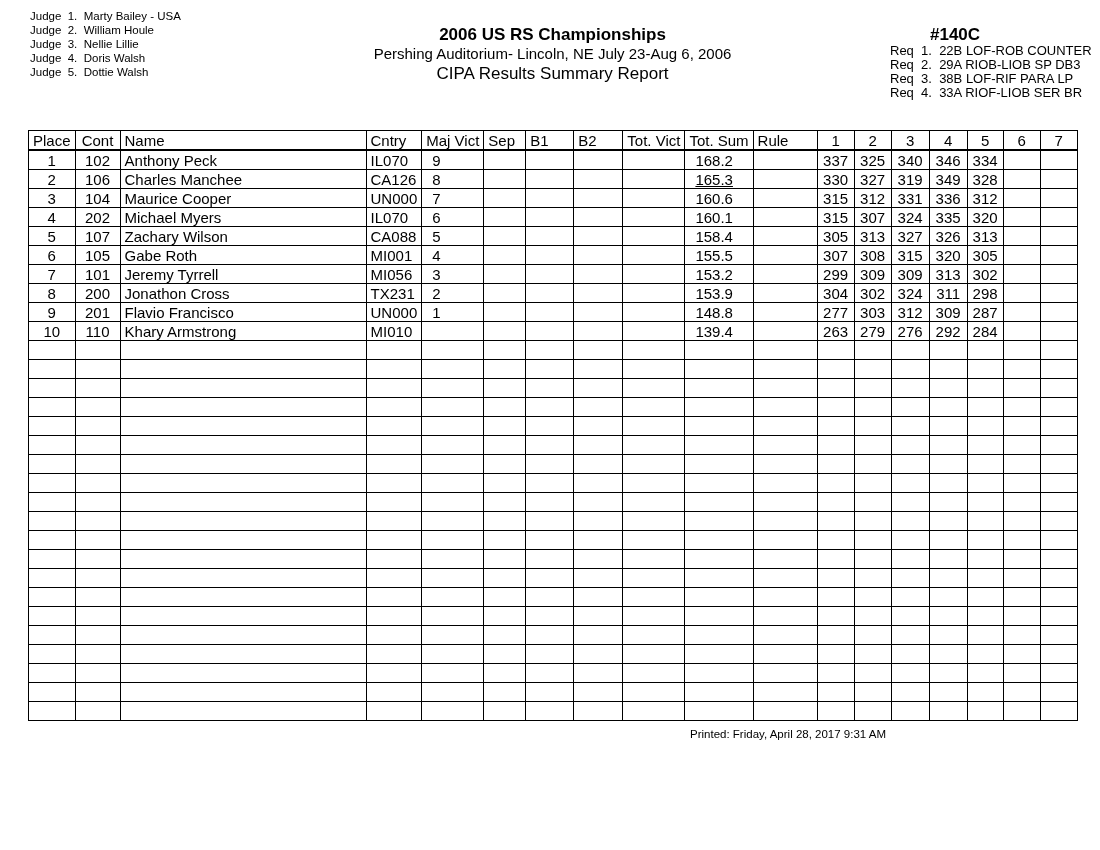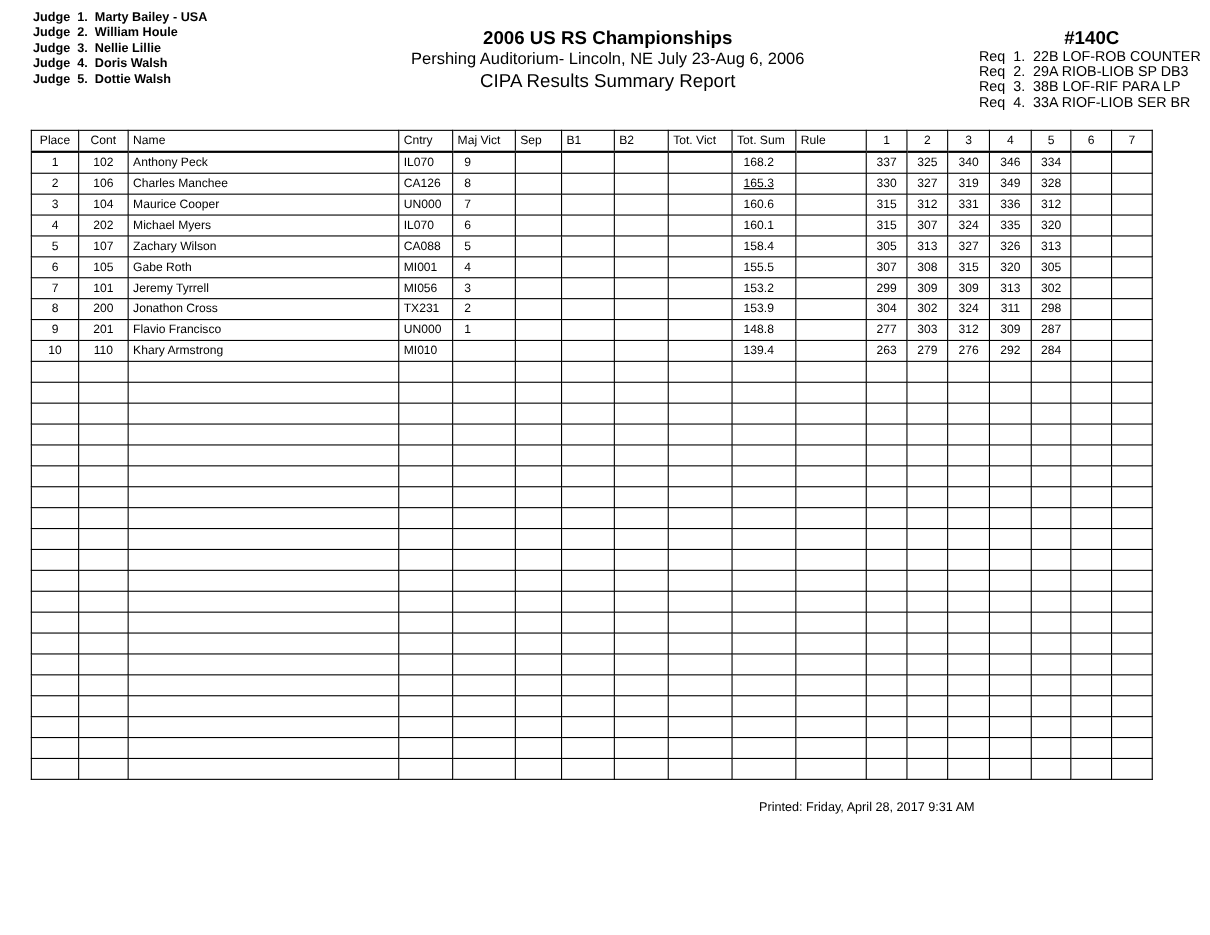--- a/index.html
+++ b/index.html
@@ -1,27 +1,27 @@
 <!DOCTYPE html>
 <html><head>
 <meta charset="utf-8">
 <style>
   html, body { margin: 0; padding: 0; background: #ffffff; }
   body { width: 1100px; height: 850px; position: relative; font-family: "Liberation Sans", sans-serif; color: #000; overflow: hidden; }
-  .judges { position: absolute; left: 30px; top: 9px; font-size: 11.5px; line-height: 14px; font-weight: bold; }
+  .judges { position: absolute; left: 30px; top: 9px; font-size: 11.5px; line-height: 14px; }
   .judges .row { white-space: pre; }
   .center-head { position: absolute; left: 340px; width: 425px; top: 24px; text-align: center; }
   .center-head .t1 { font-size: 17px; font-weight: bold; line-height: 21px; }
   .center-head .t2 { font-size: 15px; line-height: 18px; }
   .center-head .t3 { font-size: 19px; font-weight: bold; line-height: 24px; }
   .center-head .t4 { font-size: 17px; line-height: 22px; }
   .right-head { position: absolute; left: 890px; top: 26px; width: 200px; }
-  .right-head .num { font-size: 17px; font-weight: bold; text-align: center; width: 125px; margin-left: 40px; line-height: 18px; }
+  .right-head .num { font-size: 17px; font-weight: bold; text-align: left; width: 125px; margin-left: 40px; line-height: 18px; }
   .right-head .req { font-size: 13px; line-height: 14px; white-space: pre; }
-  table.grid { position: absolute; left: 28px; top: 118px; border-collapse: collapse; table-layout: fixed; font-size: 11px; }
+  table.grid { position: absolute; left: 28px; top: 130px; border-collapse: collapse; table-layout: fixed; font-size: 15px; }
   table.grid td, table.grid th { border: 1px solid #000; height: 18px; padding: 0 4px; font-weight: normal; white-space: nowrap; overflow: hidden; text-align: left; }
   table.grid thead th { border-bottom: 2px solid #000; }
   table.grid { border: 1.5px solid #000; }
   .c { text-align: center !important; }
   .printed { position: absolute; left: 690px; top: 728px; font-size: 11.5px; }
 </style>
 </head>
 <body>
 
 <div class="judges">

